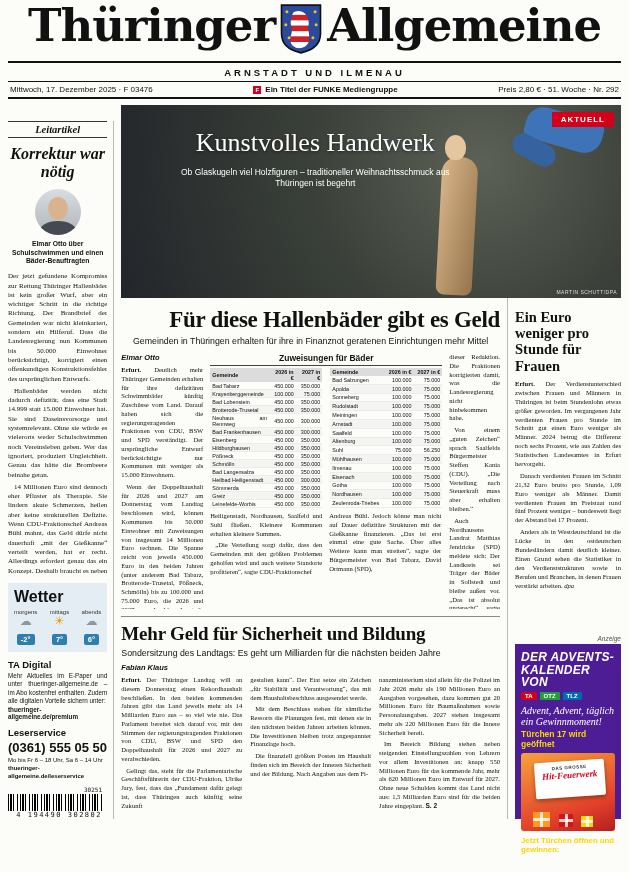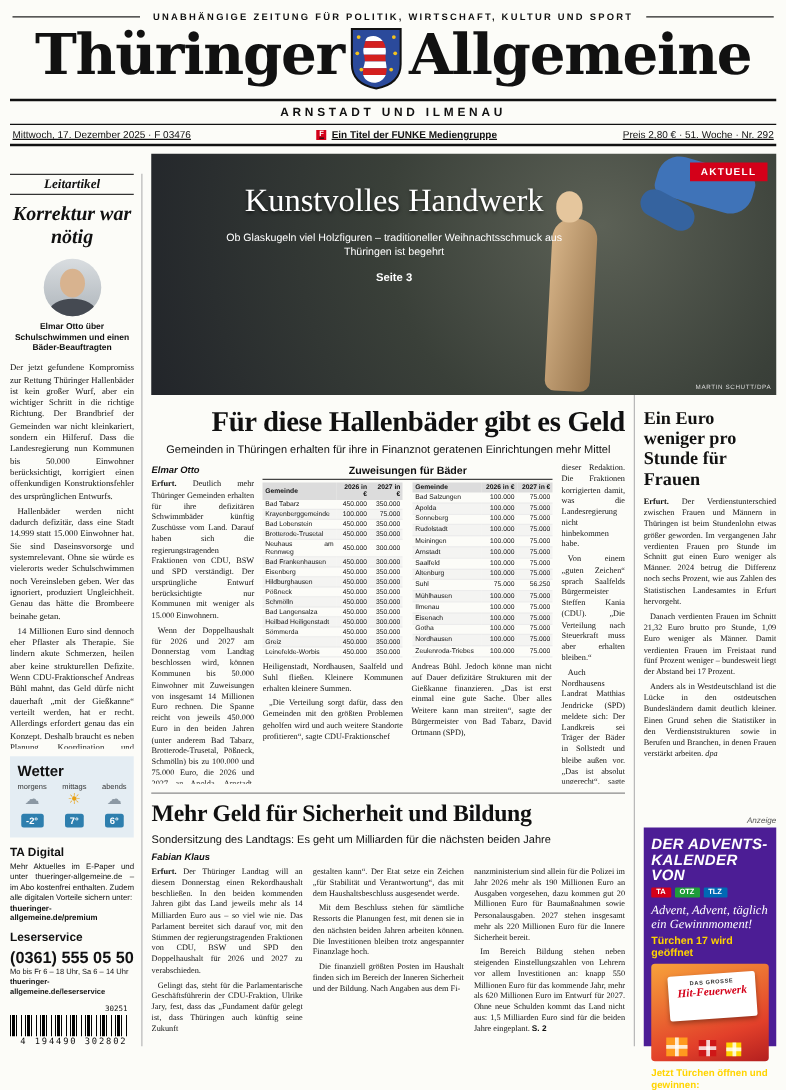--- a/index.html
+++ b/index.html
@@ -11,21 +11,21 @@
   .tagline-row { display:flex; align-items:center; gap:10px; margin:9px 10px 0; }
   .tagline-row .hrule { flex:1; height:1px; background:#222; }
   .tagline { font:bold 7.5px "Liberation Sans", sans-serif; letter-spacing:1.8px; white-space:nowrap; }
   .title-row { display:flex; justify-content:center; align-items:flex-start; gap:4px; margin-top:3px; }
   .title-word { font-family:"DejaVu Serif", serif; font-weight:bold; font-size:45px; letter-spacing:-1px; line-height:1; }
   .crest { width:44px; height:52px; }
   .masthead-rule { border-top:2px solid #111; margin:6px 8px 0; }
   .edition { text-align:center; font:bold 9.5px "Liberation Sans", sans-serif; letter-spacing:3px; padding:4px 0 3px; }
   .dateline { display:flex; justify-content:space-between; align-items:center; border-top:1px solid #111;
               border-bottom:2.5px solid #111; margin:0 8px; padding:3px 2px;
-              font:8px "Liberation Sans", sans-serif;text-decoration:underline; }
+              font:8px "Liberation Sans", sans-serif; }
   .dateline .center { display:flex; align-items:center; gap:4px; font-weight:bold; }
   .funke-sq { width:8px; height:8px; background:#d40019; display:inline-block; color:#fff;
               font:bold 6px "Liberation Sans", sans-serif; text-align:center; line-height:8px; }
 
   
   .content { display:flex; margin:6px 8px 0; height:714px; }
   .left-col { width:114px; padding-right:6px; border-right:1px solid #b9b9b9; display:flex; flex-direction:column;margin-top:16px; }
   .right-wrap { flex:1; padding-left:7px; display:flex; flex-direction:column; }
 
   
@@ -36,21 +36,21 @@
               background:linear-gradient(#d9dde0,#aeb5bb); }
   .portrait .head { position:absolute; top:8px; left:13px; width:20px; height:23px; border-radius:50%; background:#d8b38f; }
   .portrait .shoulders { position:absolute; bottom:-8px; left:4px; width:38px; height:22px; border-radius:50% 50% 0 0; background:#454a52; }
   .author-caption { font:bold 6.8px "Liberation Sans", sans-serif; text-align:center; line-height:1.3; margin-bottom:6px; }
   .leit-body { font-size:7px; line-height:1.33; text-align:justify; hyphens:auto; -webkit-hyphens:auto;
                flex:1; overflow:hidden; }
   .leit-body p + p { margin-top:3px; text-indent:6px; }
 
   
   .weather { background:#e4edf3; padding:5px 6px 6px; margin-top:6px; font-family:"Liberation Sans", sans-serif; }
-  .weather-title { font-weight:bold; font-size:12px; margin-bottom:3px; }
+  .weather-title { font-weight:bold; font-size:16px; margin-bottom:3px; }
   .weather-slots { display:flex; justify-content:space-between; text-align:center; }
   .slot-label { font-size:6px; color:#333; }
   .slot-icon { font-size:12px; line-height:1.1; display:block; }
   .sun { color:#e8a013; } .cloud { color:#8b98a3; }
   .temp-chip { display:inline-block; background:#2e7fae; color:#fff; font:bold 7.5px "Liberation Sans", sans-serif;
                padding:1px 4px; border-radius:2px; margin-top:2px; }
 
   
   .ta-digital { margin-top:7px; }
   .module-title { font:bold 9.5px "Liberation Sans", sans-serif; margin-bottom:2px; }
@@ -156,25 +156,20 @@
   .gift2 { left:38px;  width:14px; height:13px; background-color:#cf1717; }
   .gift3 { left:60px;  width:12px; height:11px; background-color:#ffd400; }
   .ad-cta { color:#ffd400; font-weight:bold; font-size:7.8px; margin:5px 0 2px; }
 </style>
 </head>
 <body>
 
 <div class="page">
 
   <header>
-    <div class="tagline-row">
-      <span class="hrule"></span>
-      <span class="tagline">UNABHÄNGIGE ZEITUNG FÜR POLITIK, WIRTSCHAFT, KULTUR UND SPORT</span>
-      <span class="hrule"></span>
-    </div>
     <div class="title-row">
       <span class="title-word">Thüringer</span>
       <svg class="crest" viewBox="0 0 40 48">
         <path d="M2 2 h36 v26 c0 11 -8 16 -18 18 C10 44 2 39 2 28 Z" fill="#2b4a9b" stroke="#111" stroke-width="1.5"></path>
         <clipPath id="lion">
             <path d="M14 8 c8 -3 14 4 13 12 c-1 7 2 10 0 16 c-2 5 -8 7 -12 5 c-5 -2 -6 -7 -4 -12 c2 -6 -2 -9 0 -14 c1 -4 1 -6 3 -7 Z"></path>
           </clipPath>
         <g clip-path="url(#lion)">
           <rect x="6" y="6" width="28" height="5" fill="#fff"></rect>
             <rect x="6" y="11" width="28" height="5" fill="#d42020"></rect>
@@ -267,21 +262,20 @@
 
       <figure class="photo">
         <div class="statue-body"></div>
         <div class="statue-head"></div>
         <div class="glove1"></div>
         <div class="glove2"></div>
         <div class="photo-badge">AKTUELL</div>
         <div class="photo-text">
           <div class="photo-head">Kunstvolles Handwerk</div>
           <div class="photo-sub">Ob Glaskugeln viel Holzfiguren – traditioneller Weihnachtsschmuck aus Thüringen ist begehrt</div>
-          <div class="photo-ref">Seite 3</div>
         </div>
         <figcaption class="photo-credit">MARTIN SCHUTT/DPA</figcaption>
       </figure>
 
       <div class="below-photo">
 
         <div class="main-area">
           <h1 class="lead-headline">Für diese Hallenbäder gibt es Geld</h1>
           <div class="lead-subhead">Gemeinden in Thüringen erhalten für ihre in Finanznot geratenen Einrichtungen mehr Mittel</div>
 

